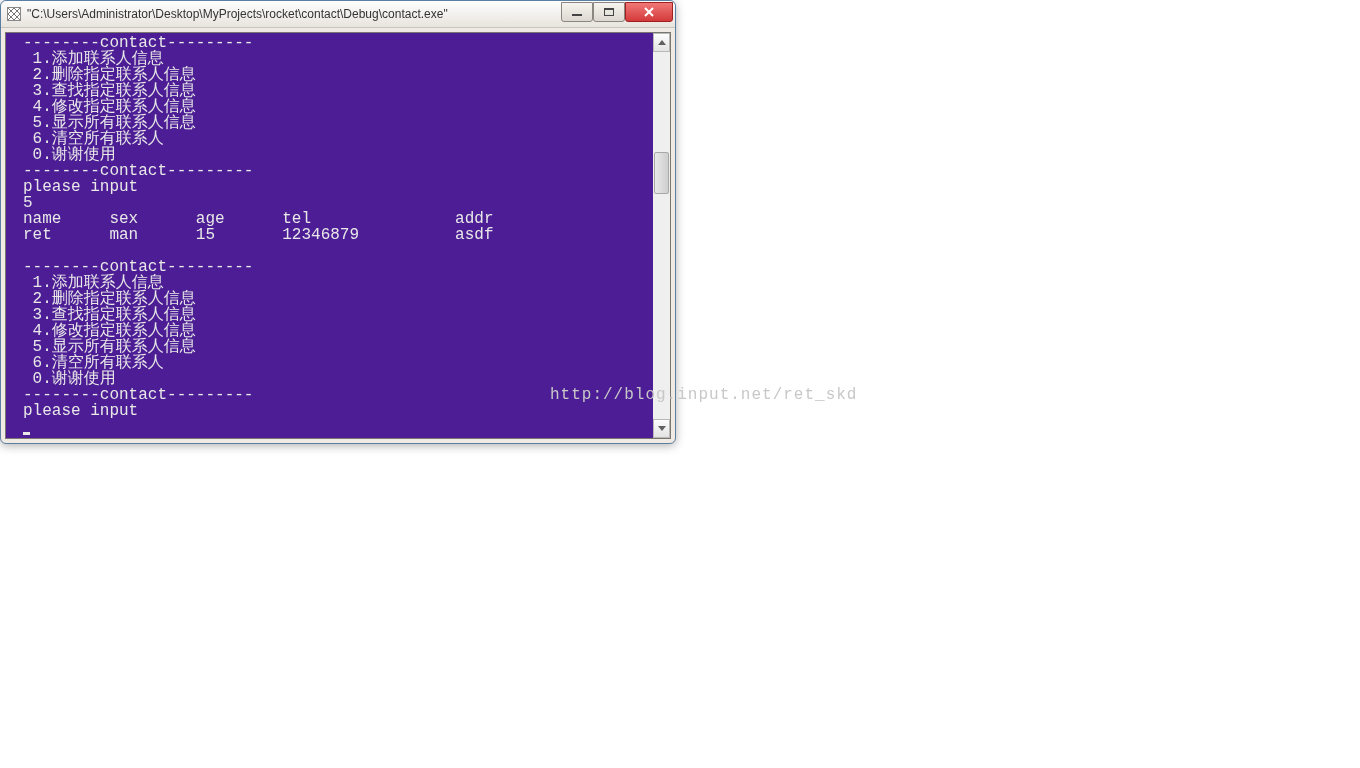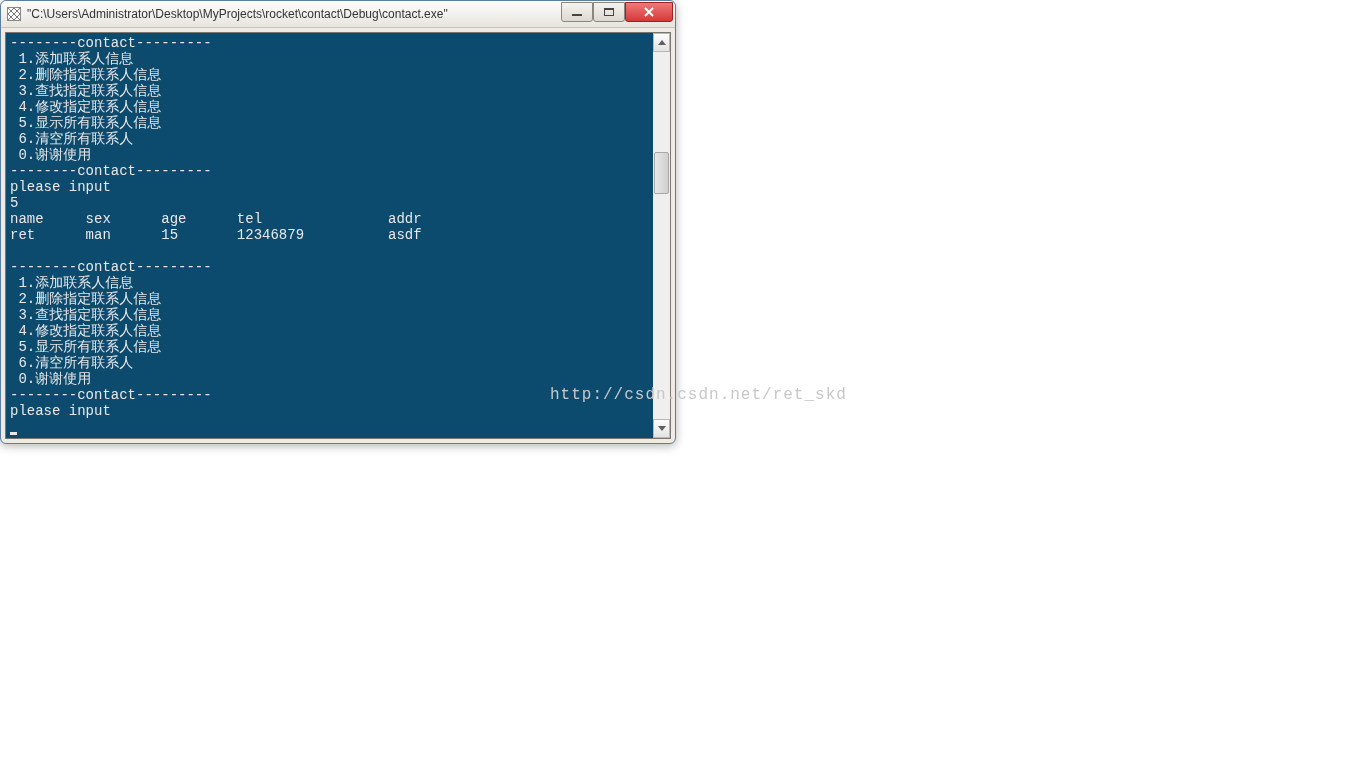--- a/index.html
+++ b/index.html
@@ -101,26 +101,26 @@
   .client {
     flex: 1;
     margin: 4px;
     display: flex;
     background: #000;
     border: 1px solid #7a7670;
     position: relative;
   }
   .console {
     flex: 1;
-    background: #0c4a6e;
+    background: #4c1d95;
     color: #e8e8e8;
     font-family: "Consolas", "NSimSun", "SimSun", "Courier New", monospace;
-    font-size: 14px;
+    font-size: 16px;
     line-height: 16px;
-    padding: 2px 0 0 4px;
+    padding: 2px 0 0 17px;
     white-space: pre;
     overflow: hidden;
   }
   .scrollbar {
     width: 17px;
     background: #f0f0f0;
     display: flex;
     flex-direction: column;
   }
   .sb-btn {
@@ -225,13 +225,13 @@
       <div class="sb-track">
         <div class="sb-thumb"></div>
       </div>
       <div class="sb-btn">
           <div class="tri-down"></div>
         </div>
     </div>
   </div>
 </div>
 
-<div class="watermark">http://csdn.csdn.net/ret_skd</div>
+<div class="watermark">http://blog.input.net/ret_skd</div>
 
 </body></html>

